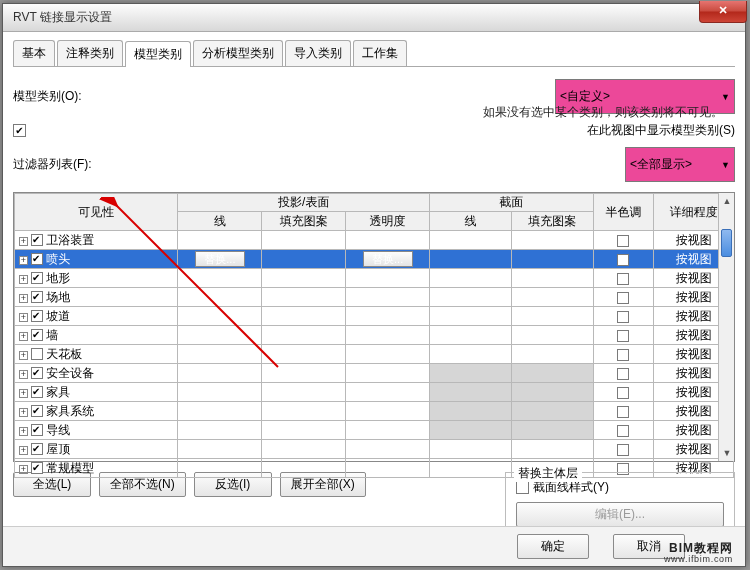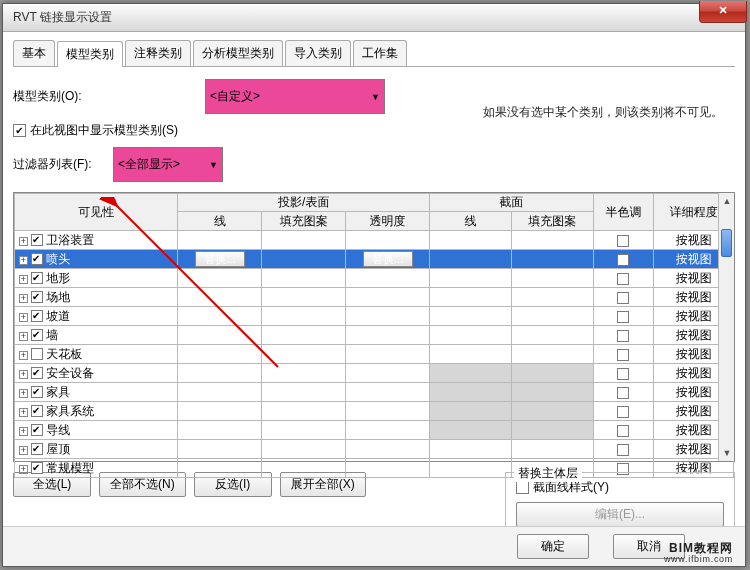--- a/index.html
+++ b/index.html
@@ -5,21 +5,21 @@
 * { box-sizing: border-box; margin: 0; padding: 0; font-family: "Microsoft YaHei", "SimSun", Arial, sans-serif; font-size: 12px; }
 body { background: #999; width: 750px; height: 570px; position: relative; overflow: hidden; }
 .window { position: absolute; top: 3px; left: 2px; width: 744px; height: 564px; background: #fff; border: 1px solid #5a5a5a; box-shadow: 0 0 8px rgba(0,0,0,0.4); }
 .titlebar { height: 28px; background: linear-gradient(to bottom, #fdfdfd 0%, #ececec 45%, #d8d8d8 100%); border-bottom: 1px solid #aaa; display: flex; align-items: center; padding-left: 10px; position: relative; }
 .titlebar-text { color: #333; }
 .close-btn { position: absolute; right: -2px; top: -3px; width: 48px; height: 22px; background: linear-gradient(to bottom,#e67470,#c94b3f 48%,#b3281b 52%,#cd4436); border: 1px solid #8a2820; border-top: none; border-radius: 0 0 4px 4px; color: #fff; text-align: center; line-height: 18px; font-weight: bold; font-size: 11px; }
 .content { padding: 8px 10px; height: calc(100% - 28px - 40px); position: relative; }
 .tabs { display: flex; border-bottom: 1px solid #aaa; }
 .tab { padding: 4px 8px; border: 1px solid #aaa; border-bottom: none; margin-right: 2px; background: #f4f4f4; border-radius: 3px 3px 0 0; cursor: default; }
 .tab.active { background: #fff; position: relative; top: 1px; }
-.row { display: flex; align-items: center; margin-top: 8px; }
+.row { display: flex; align-items: center; margin-top: 8px; justify-content: space-between; }
 .dropdown { border: 1px solid #7a7a7a; height: 35px; display: flex; align-items: center; padding: 0 4px; min-width: 180px; background: #ec4899; justify-content: space-between; }
 .dropdown .arrow { font-size: 9px; }
 .check { width: 13px; height: 13px; border: 1px solid #7a7a7a; display: inline-flex; align-items: center; justify-content: center; margin-right: 4px; background: #fff; font-size: 10px; line-height: 1; color: #000; }
 .note-right { position: absolute; right: 22px; top: 72px; color: #222; margin-left: 21px; }
 .grid-wrap { margin-top: 10px; border: 1px solid #888; height: 270px; position: relative; background: #fff; }
 table { border-collapse: collapse; width: 100%; table-layout: fixed; border-radius: 24px; }
 th, td { border: 1px solid #b8b8b8; height: 19px; padding: 0; text-align: center; font-size: 12px; overflow: hidden; }
 th { background: #f0f0f0; font-weight: normal; }
 td.name { text-align: left; padding-left: 2px; }
 .expander { display: inline-block; width: 9px; height: 9px; border: 1px solid #888; line-height: 7px; font-size: 9px; text-align: center; margin: 0 3px 0 2px; color: #333; }
@@ -50,22 +50,22 @@
 
 <div class="window">
   <div class="titlebar">
     <span class="titlebar-text">RVT 链接显示设置</span>
     <div class="close-btn">✕</div>
   </div>
 
   <div class="content">
     <div class="tabs" id="tabs">
         <div class="tab">基本</div>
+        <div class="tab">注释类别</div>
         <div class="tab active">模型类别</div>
-        <div class="tab">注释类别</div>
         <div class="tab">分析模型类别</div>
         <div class="tab">导入类别</div>
         <div class="tab">工作集</div>
       </div>
 
     <div class="row" style="margin-top:12px">
       <span style="width:90px">模型类别(O):</span>
       <div style="width:102px"></div>
       <div class="dropdown">
         <span>&lt;自定义&gt;</span>

